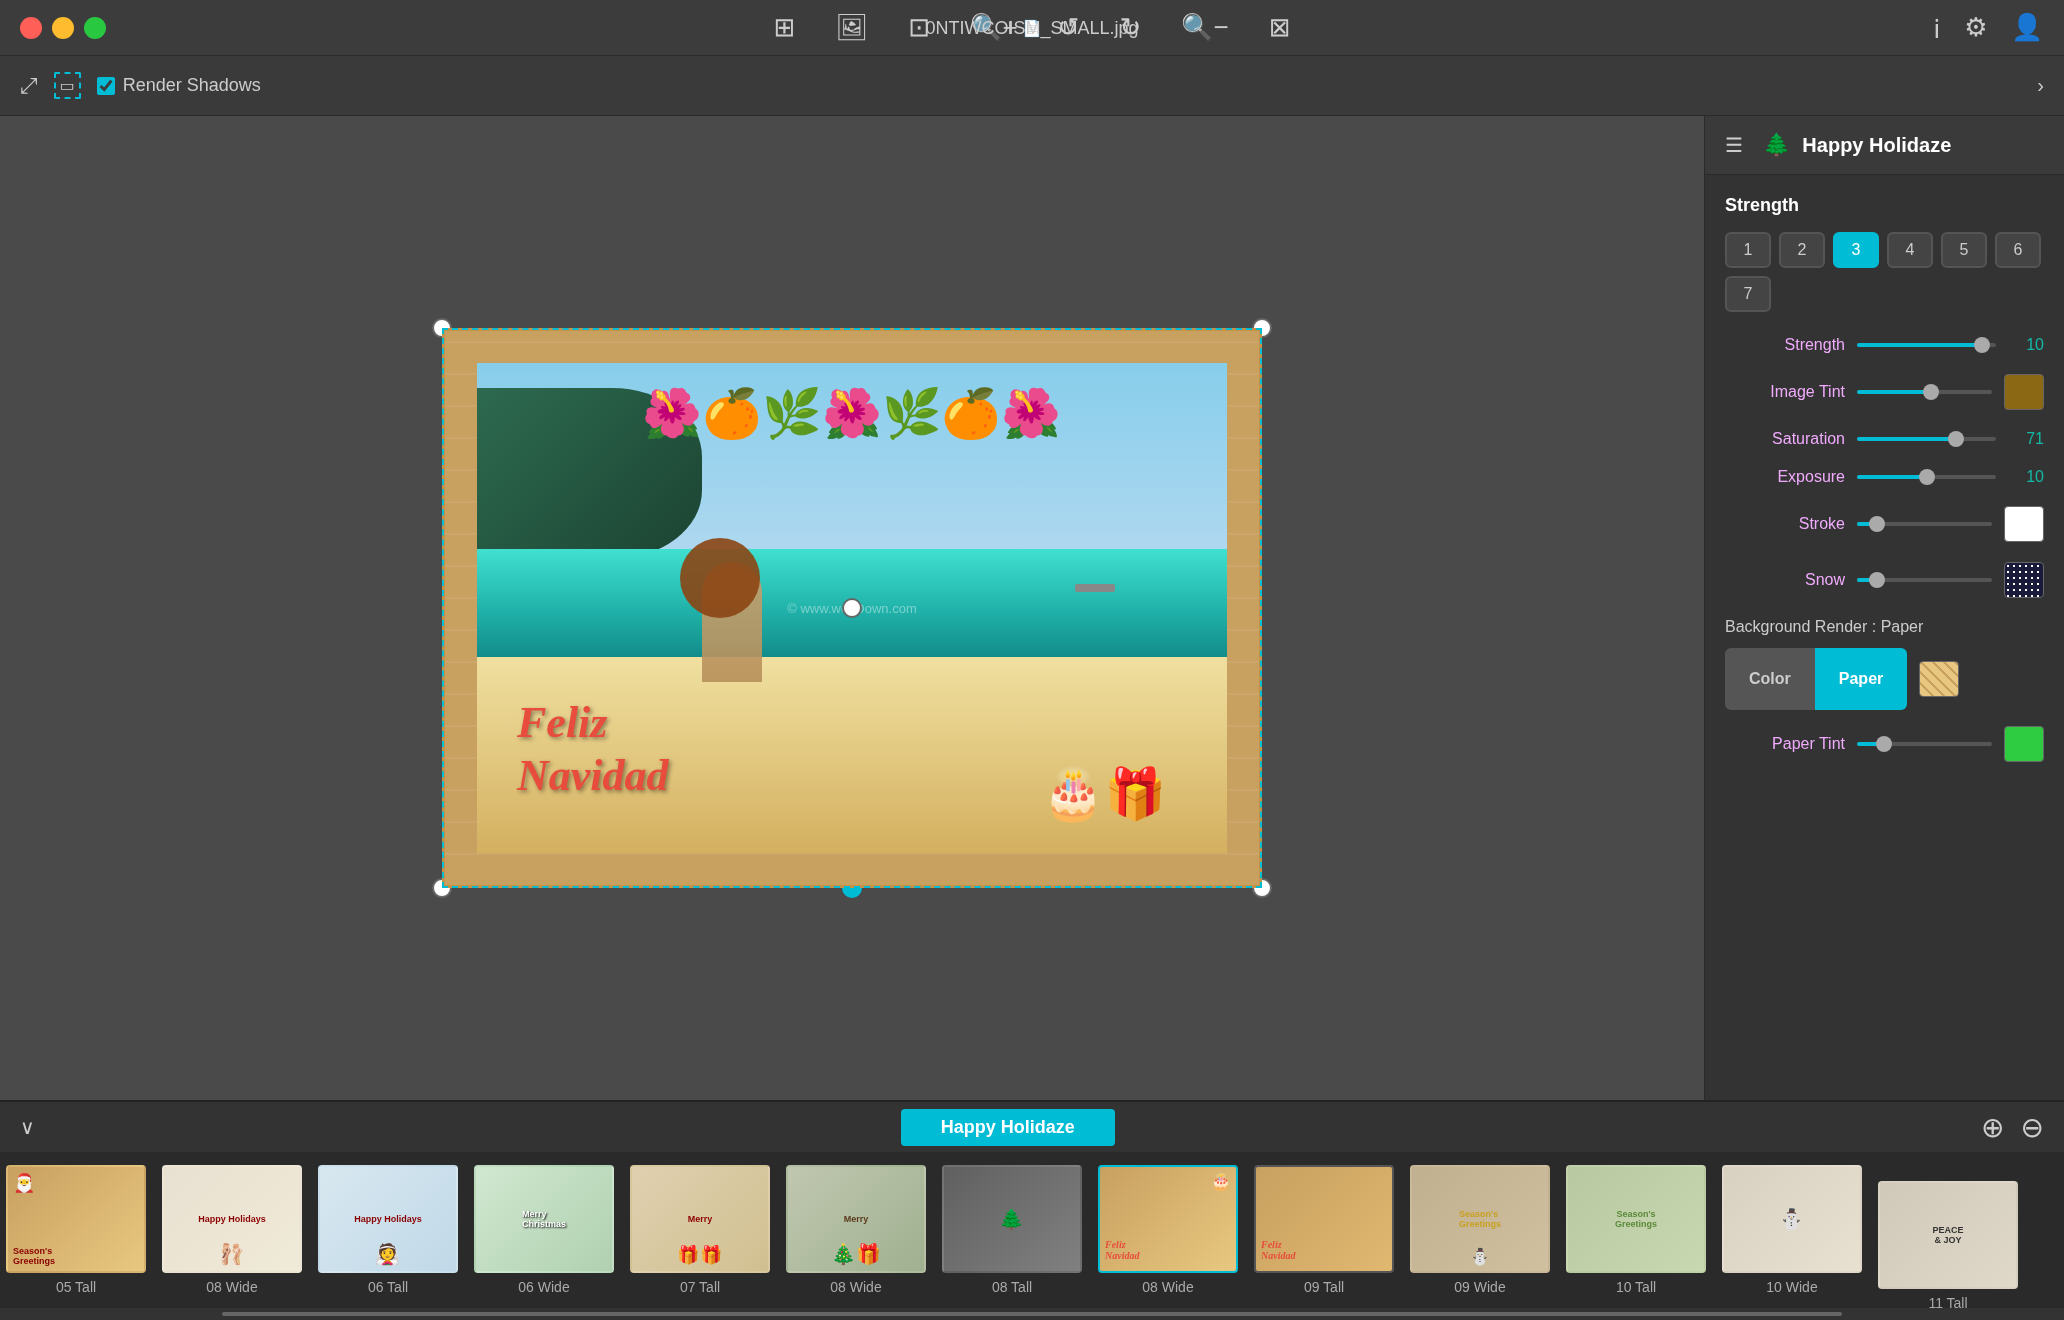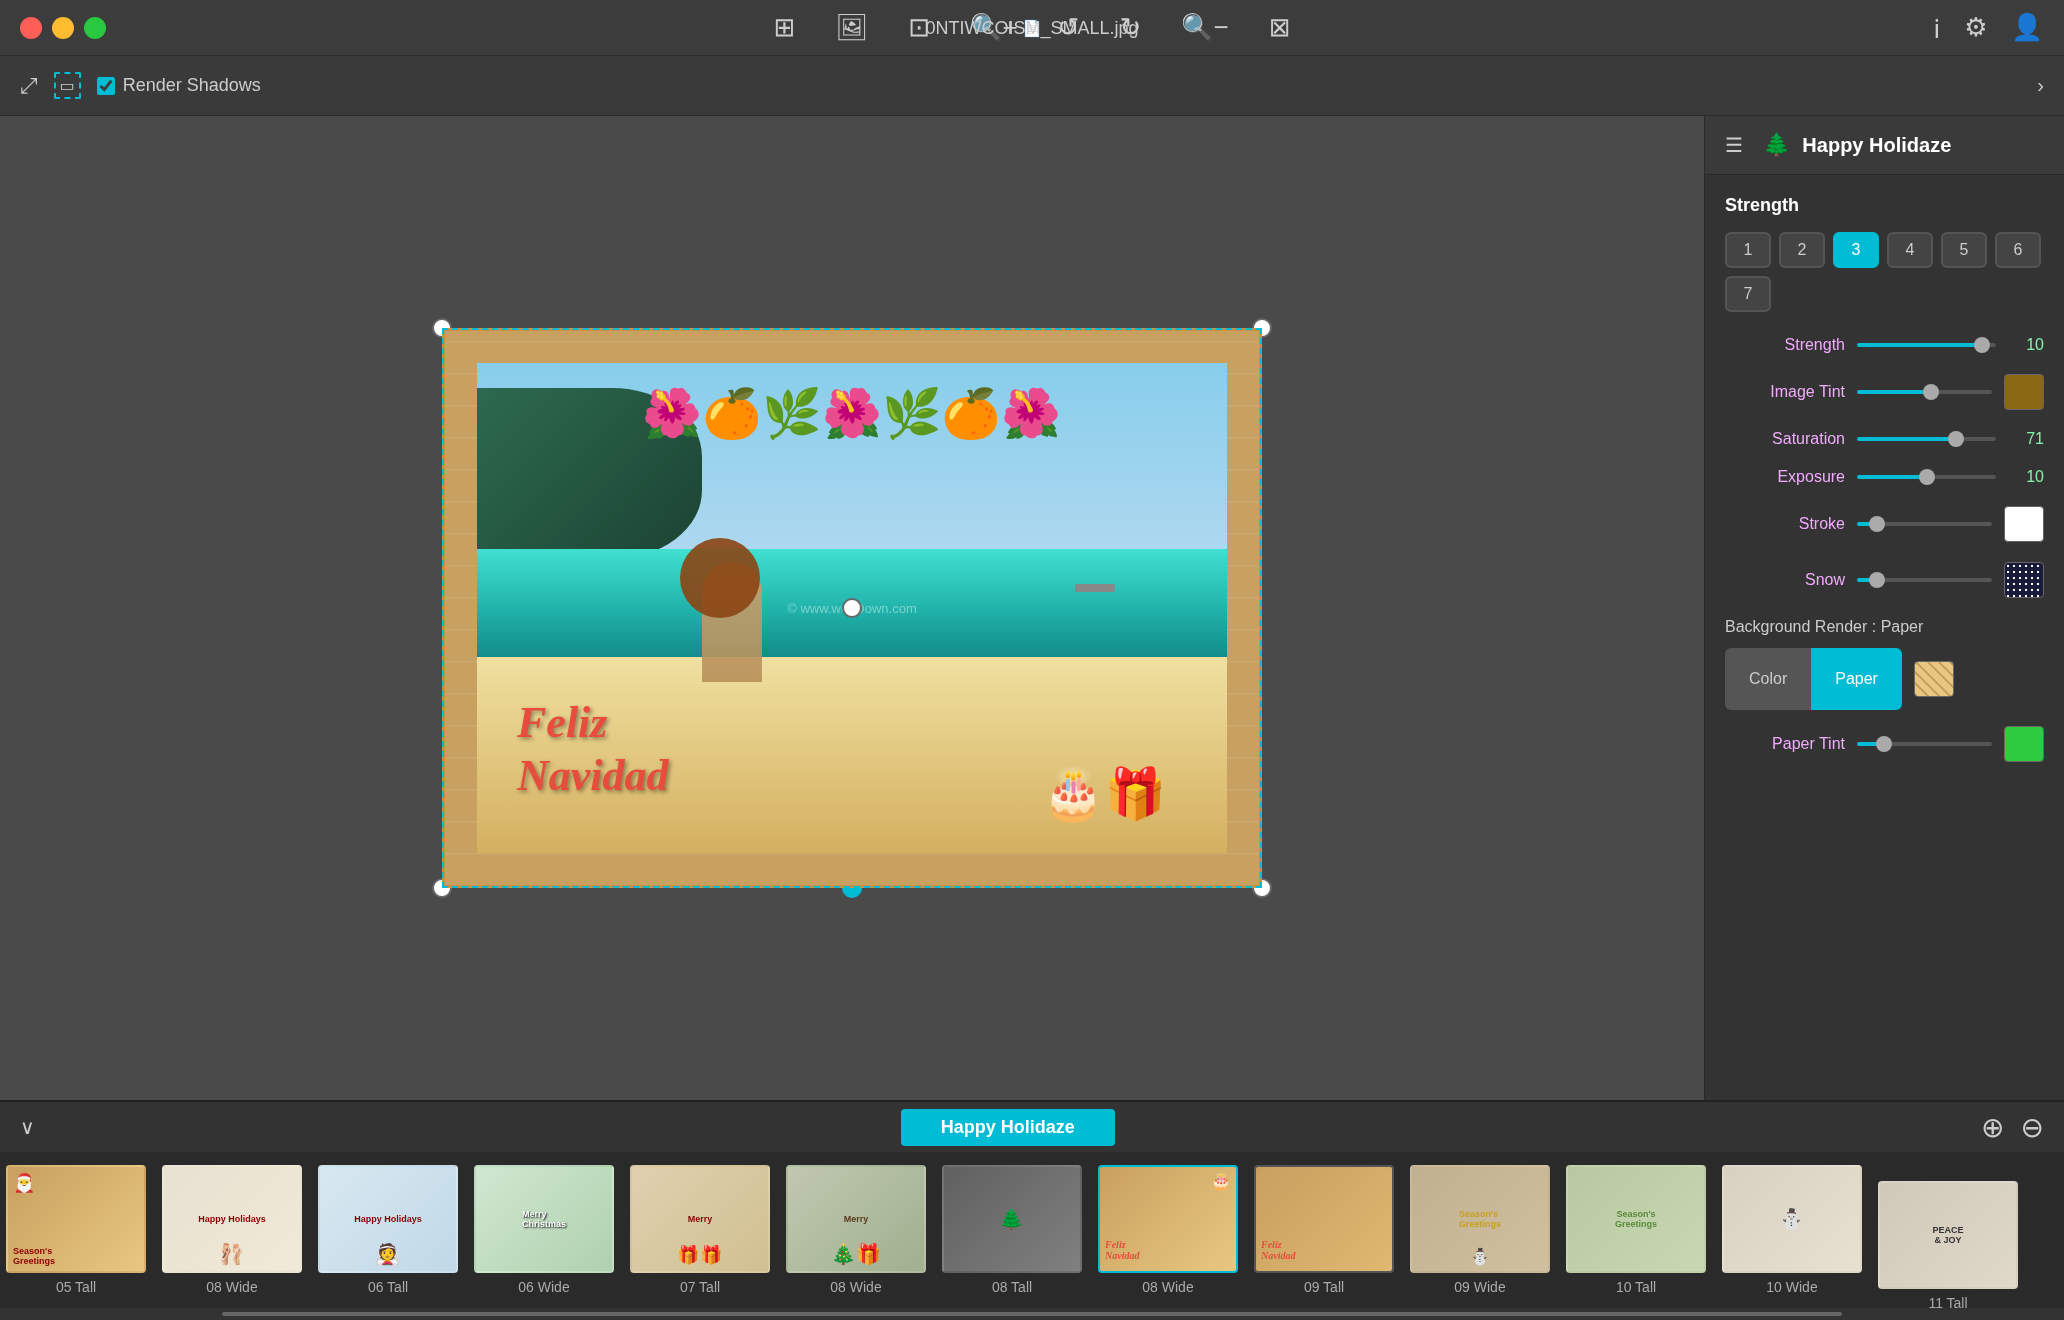--- a/index.html
+++ b/index.html
@@ -105,29 +105,29 @@
     .slider-row { display: flex; align-items: center; margin-bottom: 20px; gap: 12px; }
     .slider-label { color: #f0abfc; font-size: 16px; width: 120px; text-align: right; }
     .slider-track {
       flex: 1; height: 4px; background: #555; border-radius: 2px; position: relative; cursor: pointer;
     }
     .slider-fill { height: 100%; background: #00bcd4; border-radius: 2px; }
     .slider-thumb {
       position: absolute; top: 50%; transform: translate(-50%, -50%);
       width: 16px; height: 16px; background: #aaa; border-radius: 50%; cursor: grab;
     }
-    .slider-value { color: #86efac; font-size: 16px; width: 36px; text-align: right; }
+    .slider-value { color: #14b8a6; font-size: 16px; width: 36px; text-align: right; }
     .color-swatch {
       width: 40px; height: 36px; border-radius: 4px; border: 1px solid #666;
       flex-shrink: 0; cursor: pointer;
     }
     .bg-style-btns { display: flex; gap: 0; }
     .bg-btn {
       padding: 22px 24px; font-size: 16px; cursor: pointer; border: none;
-      color: #ccc; background: #555;
+      color: #ccc; background: #555; font-weight: bold;
     }
     .bg-btn:first-child { border-radius: 6px 0 0 6px; }
     .bg-btn:last-child { border-radius: 0 6px 6px 0; }
     .bg-btn.active { background: #00bcd4; color: white; }
     .swatch-small { width: 40px; height: 36px; border-radius: 4px; border: 1px solid #666; cursor: pointer; }
 
     
     .bottom-strip {
       height: 220px; background: #2a2a2a; border-top: 2px solid #222;
       display: flex; flex-direction: column;

